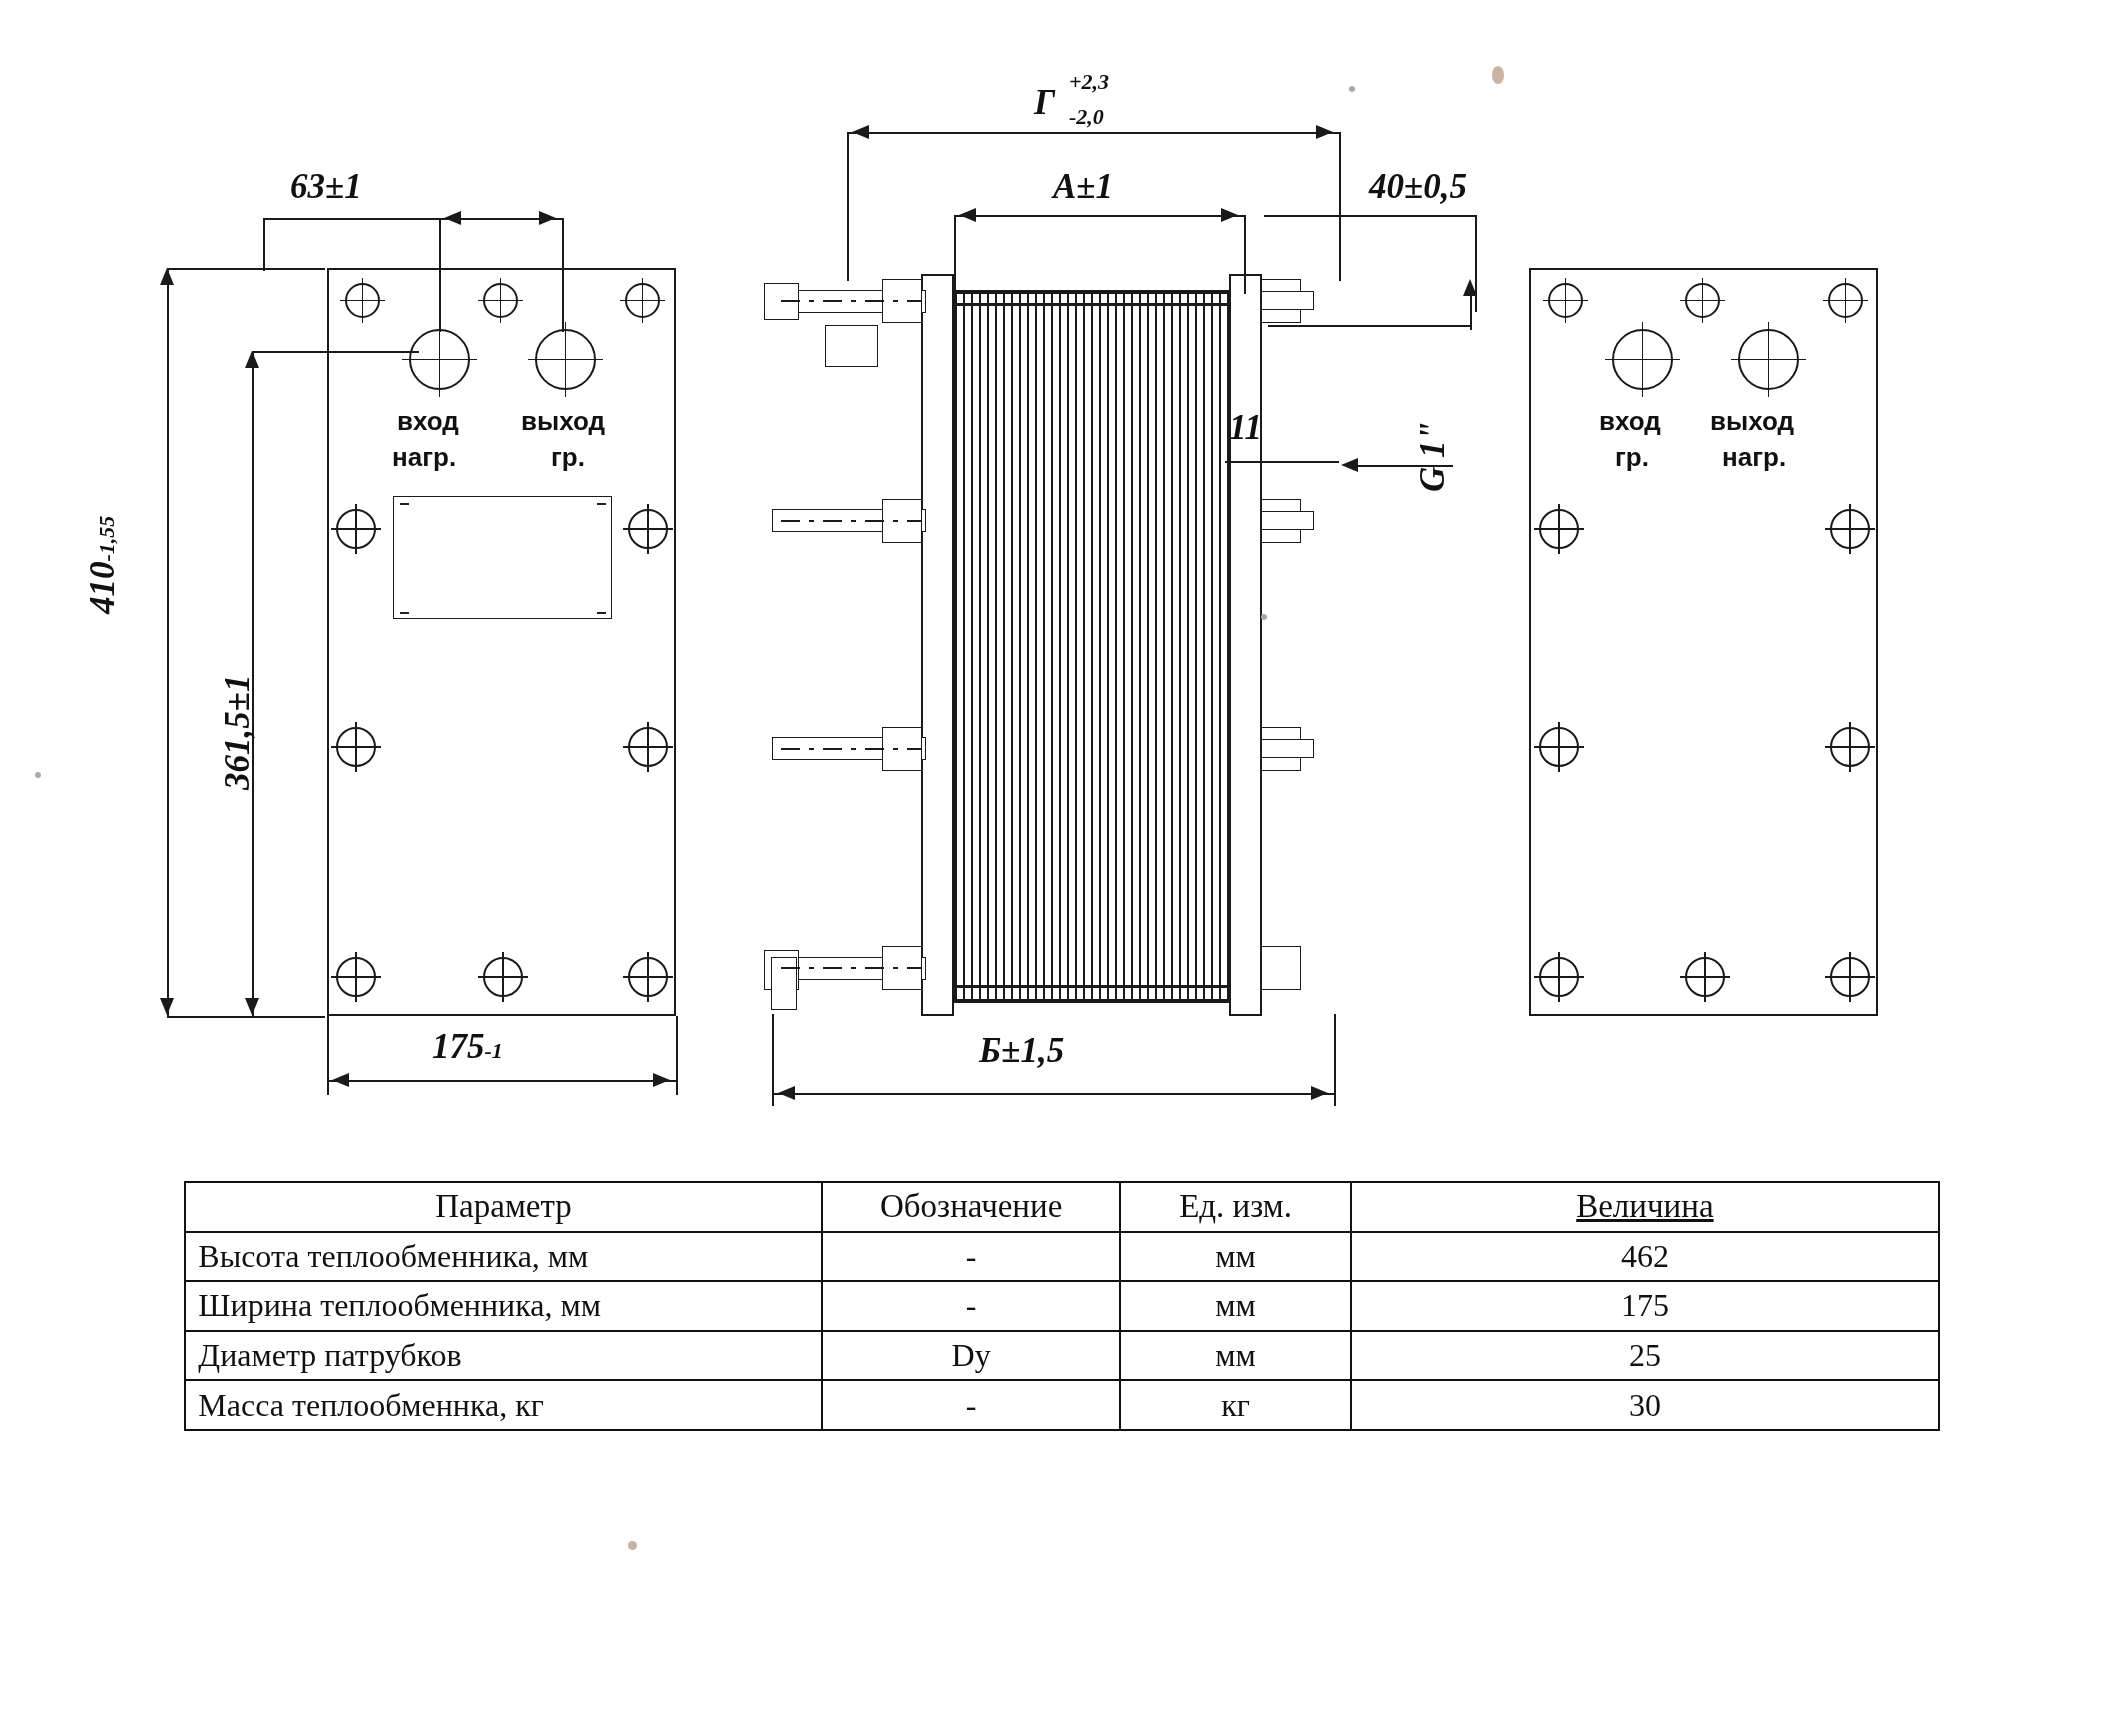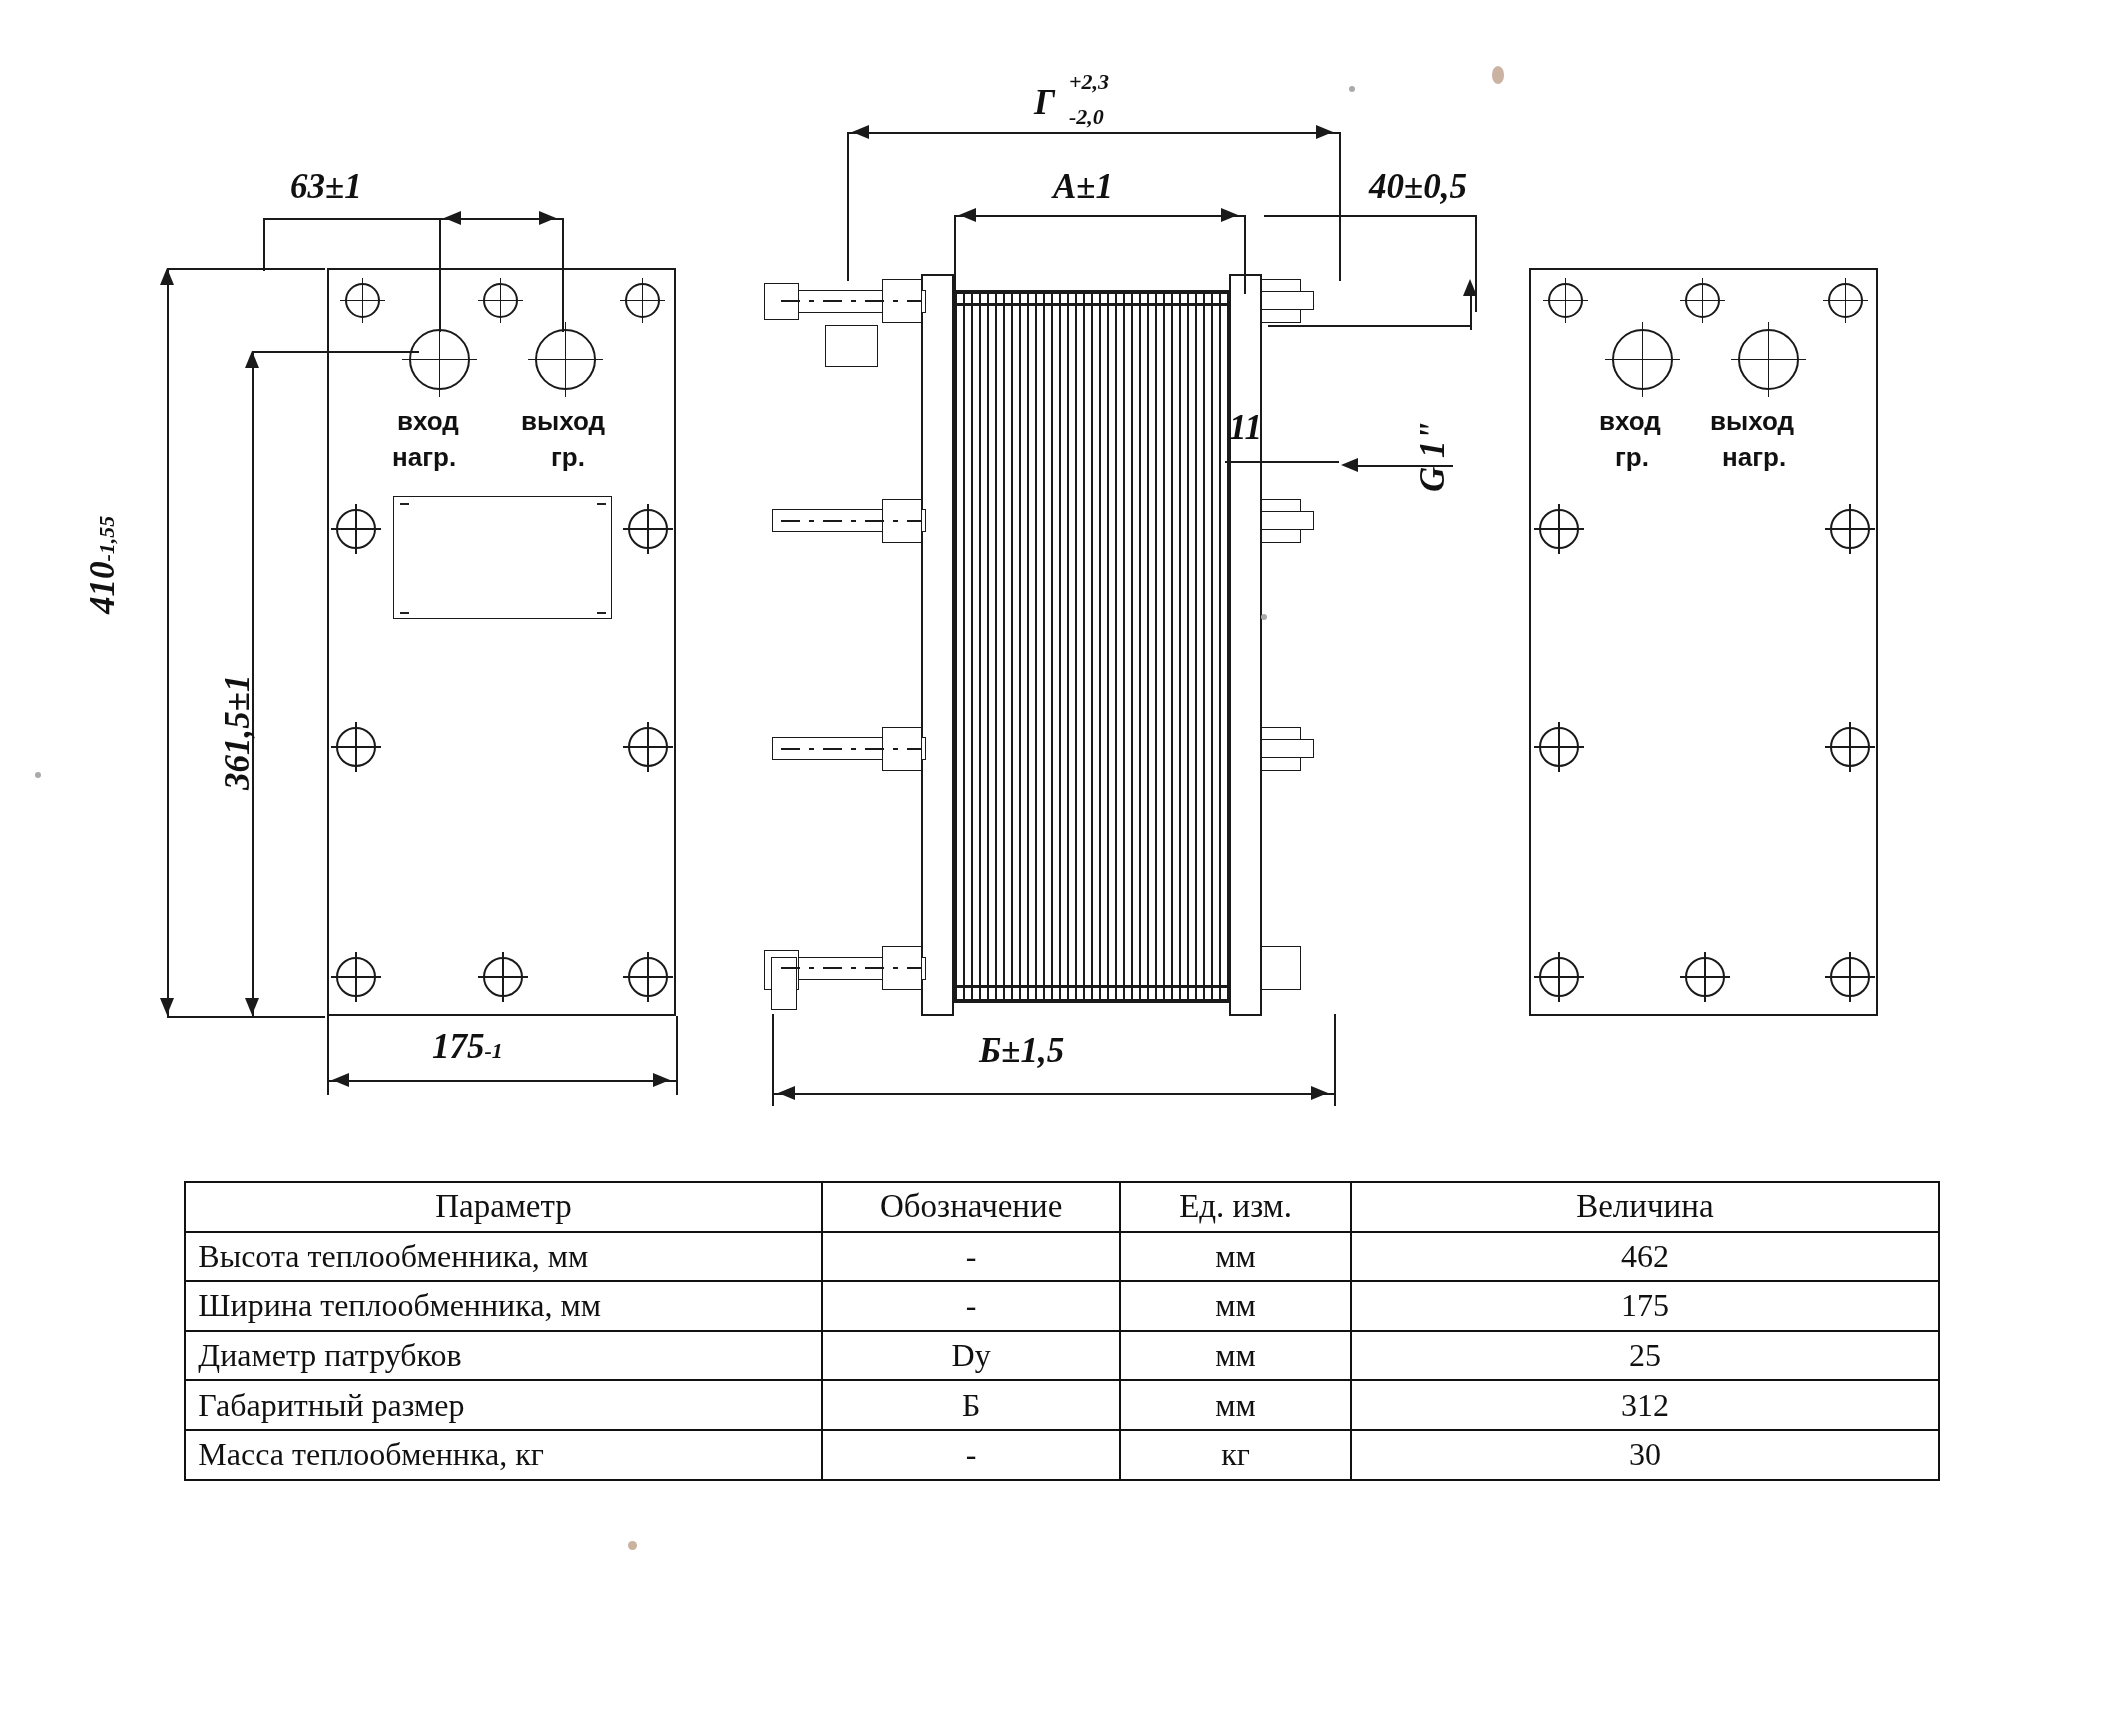--- a/index.html
+++ b/index.html
@@ -64,21 +64,21 @@
     padding:5.3px 12.3px;
     font-weight:normal;
     background:#fff;
   }
   table.spec th{font-size:33px;text-align:center;}
   td.c{text-align:center;}
   td.l{text-align:left;}
   .col1{width:650px;}
   .col2{width:281px;}
   .col3{width:219px;}
-  .col4{width:606px;}
+  .col4{width:606px;text-decoration:underline;}
 
   .spot{position:absolute;border-radius:50%;}
 </style>
 </head>
 <body>
 
 <div class="sheet">
 
   <div class="rect" style="left:327px;top:268px;width:349px;height:748px;"></div>
 
@@ -302,26 +302,20 @@
         <td class="c">мм</td>
         <td class="c">175</td>
       </tr>
       <tr>
         <td class="l">Диаметр патрубков</td>
         <td class="c">Dy</td>
         <td class="c">мм</td>
         <td class="c">25</td>
       </tr>
       <tr>
-        <td class="l">Габаритный размер</td>
-        <td class="c">Б</td>
-        <td class="c">мм</td>
-        <td class="c">312</td>
-      </tr>
-      <tr>
         <td class="l">Масса теплообменнка, кг</td>
         <td class="c">-</td>
         <td class="c">кг</td>
         <td class="c">30</td>
       </tr>
     </tbody>
   </table>
 
 </div>
 

